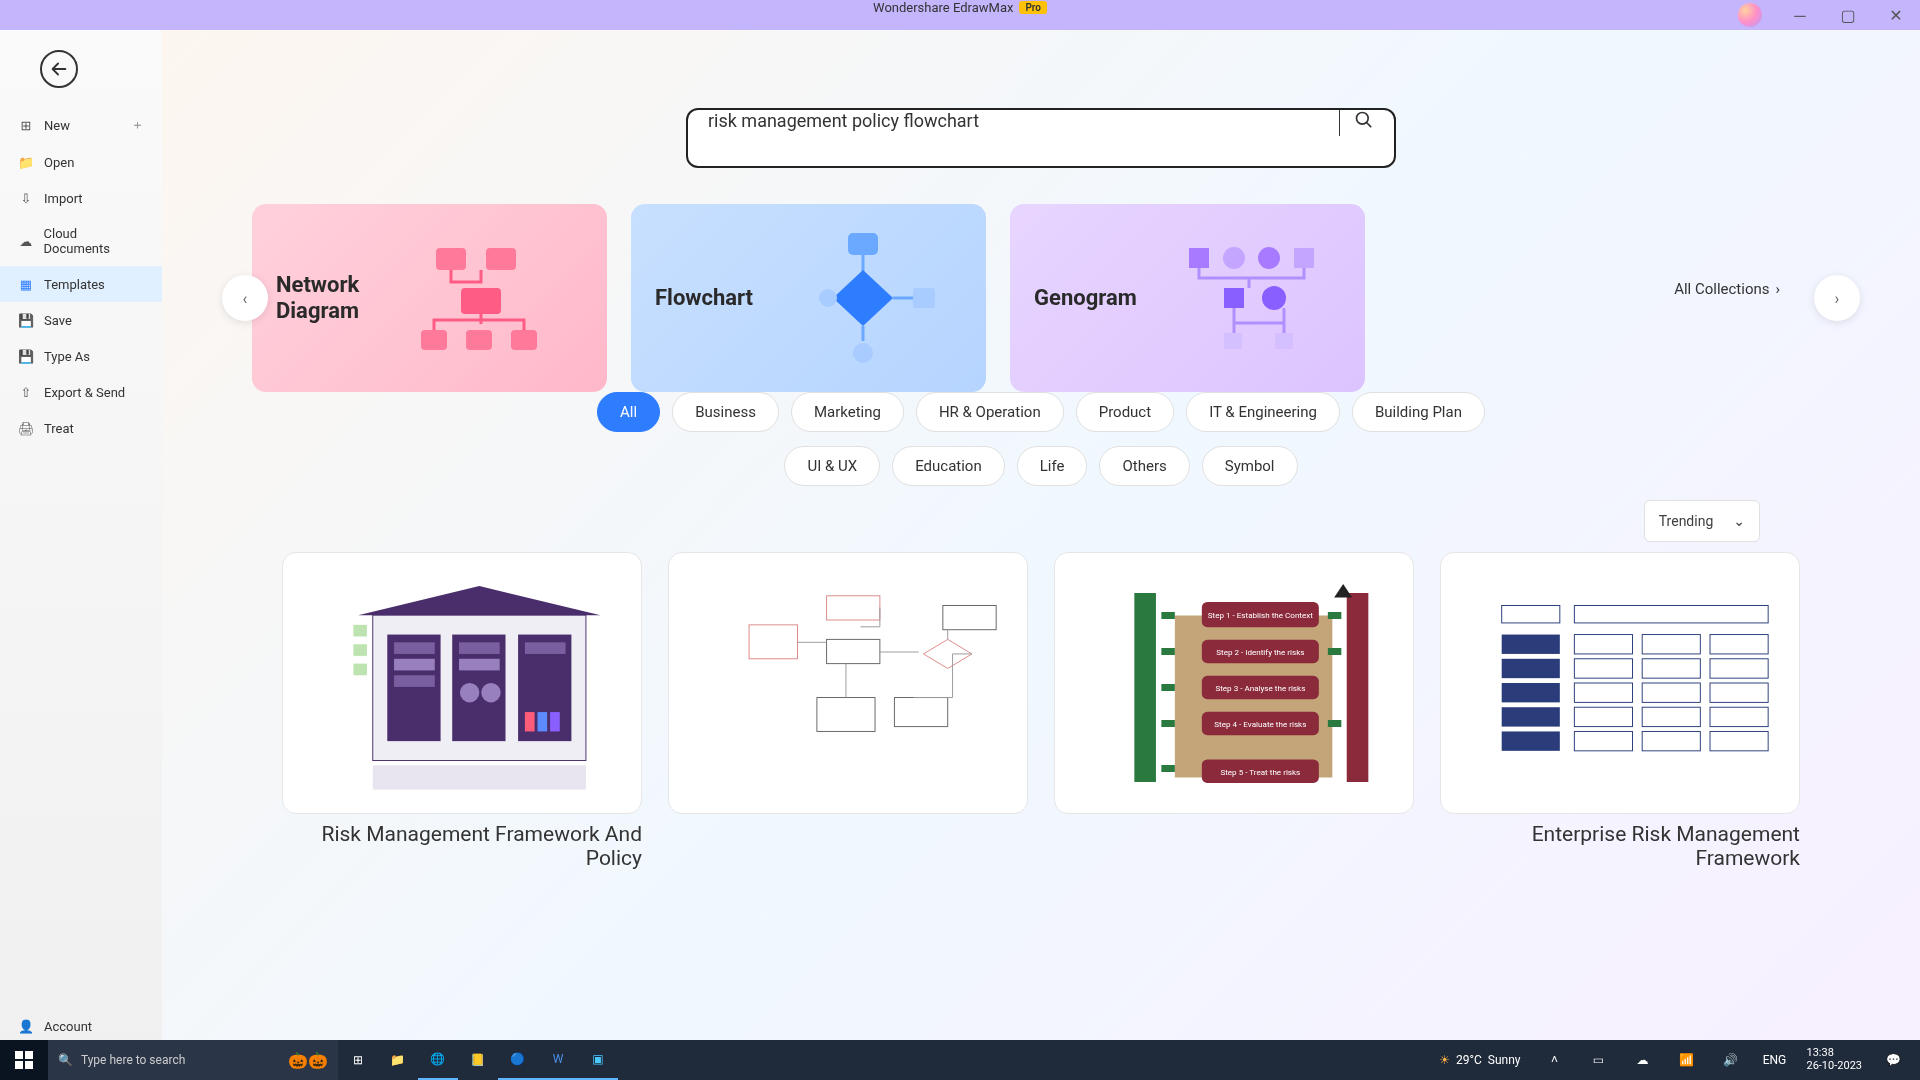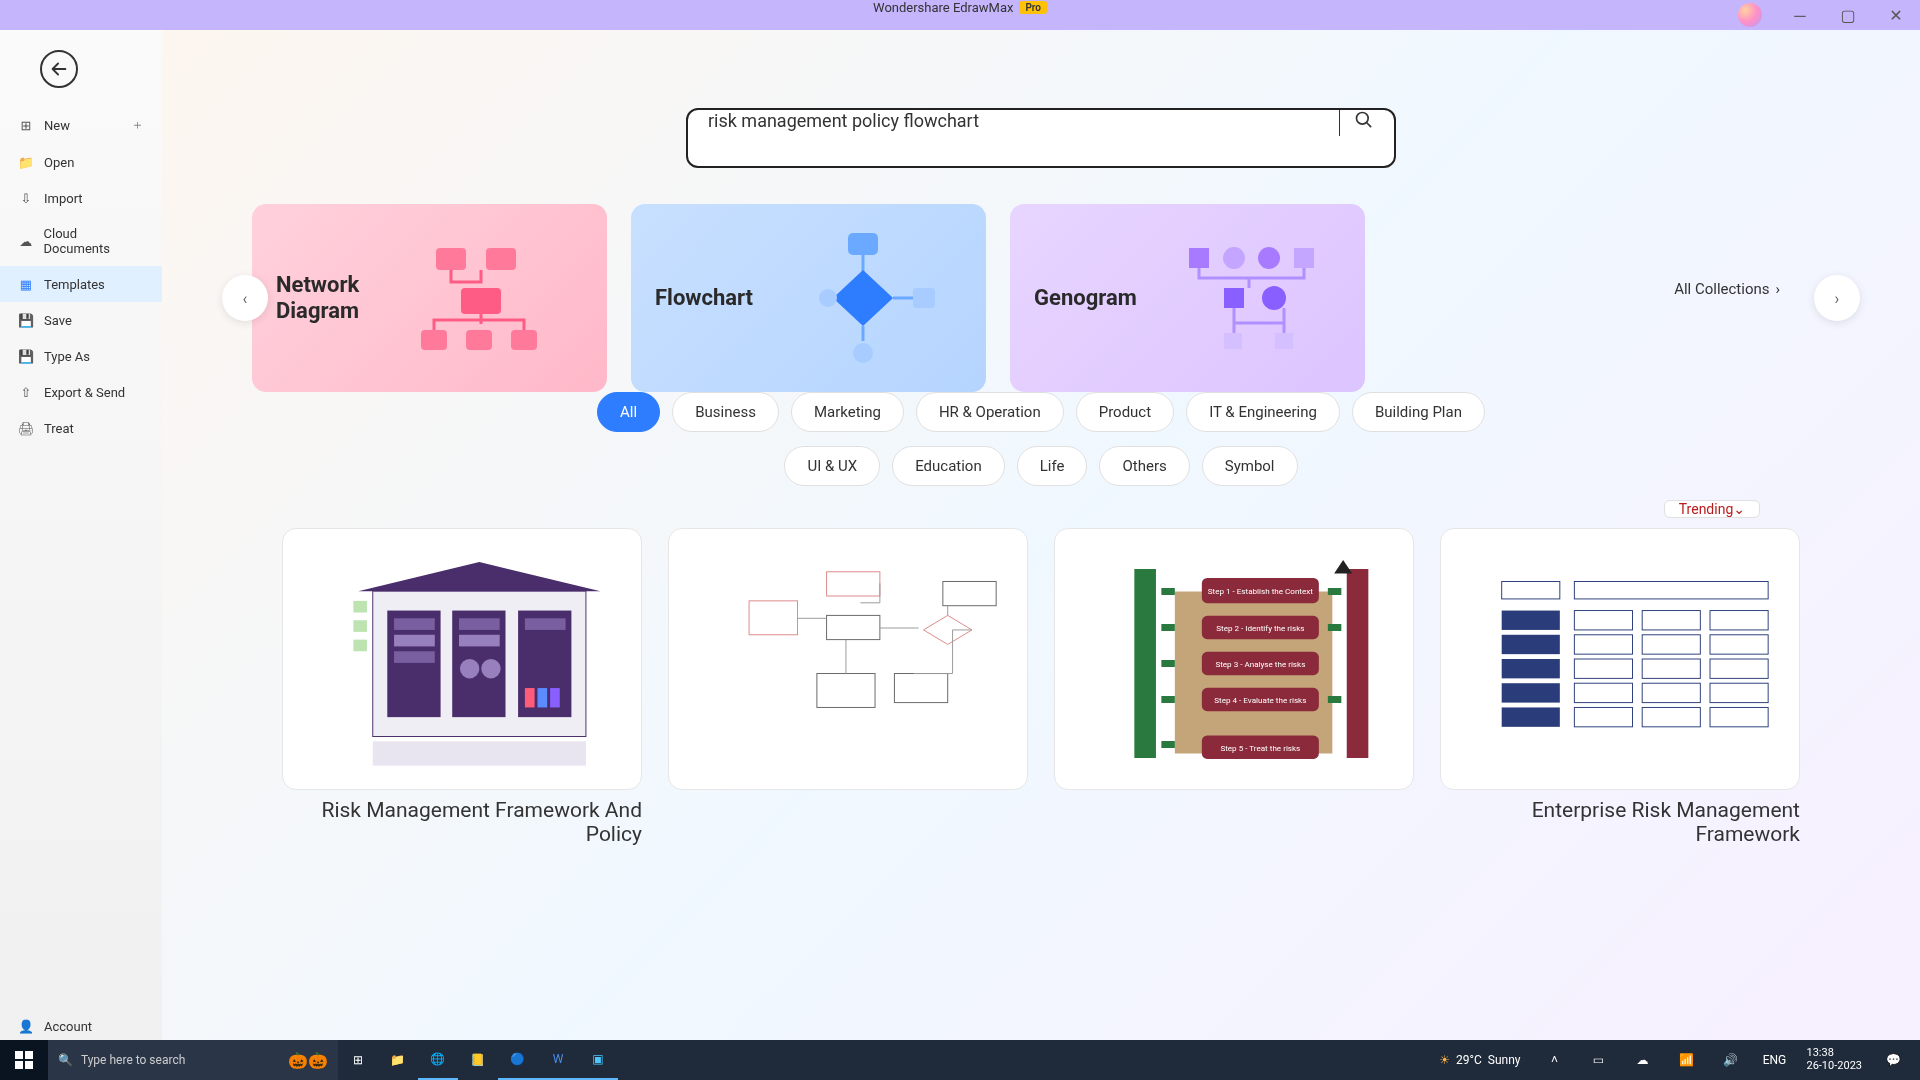--- a/index.html
+++ b/index.html
@@ -50,21 +50,21 @@
 .coll-art { flex: 1; display: flex; align-items: center; justify-content: center; }
 
 .explore-title { text-align: center; font-size: 38px; font-weight: 800; color: #111; margin: 44px 0 26px 0; }
 .explore-title .blue { color: #2e7dff; }
 
 .chips { display: flex; justify-content: center; gap: 12px; flex-wrap: wrap; margin-bottom: 14px; }
 .chip { padding: 10px 22px; border-radius: 24px; border: 1px solid #e0e0e0; background: #fff; font-size: 15px; color: #333; cursor: pointer; }
 .chip.active { background: #2e7dff; color: #fff; border-color: #2e7dff; }
 
 .sort-row { display:flex; justify-content:flex-end; margin: 10px 100px 10px 0;}
-.sort-dd { border: 1px solid #e0e0e0; background:#fff; border-radius: 6px; padding: 0 14px; font-size:14px; color:#b91c1c; display:flex; align-items:center; gap:0; cursor:pointer;}
+.sort-dd { border: 1px solid #e0e0e0; background:#fff; border-radius: 6px; padding: 12px 14px; font-size:14px; color:#404040; display:flex; align-items:center; gap:20px; cursor:pointer;}
 
 .template-grid { display: flex; gap: 26px; padding: 0 60px; }
 .tpl-card { flex: 1; }
 .tpl-thumb { height: 262px; background: #fff; border: 1px solid #e6e6e6; border-radius: 14px; display:flex; align-items:center; justify-content:center; overflow:hidden; cursor:pointer;padding-left:35px;}
 .tpl-thumb svg { width: 90%; height: 90%; }
 .tpl-title { text-align:right; font-size:21px; color:#333; margin-top:8px; }
 
 .taskbar { position: fixed; bottom: 0; left: 0; right: 0; height: 40px; background: #1f2a3a; display: flex; align-items: center; color: #fff; font-size: 12px; }
 .tb-start { width: 48px; height: 100%; display: flex; align-items: center; justify-content: center; background: #0a1420; cursor:pointer;}
 .tb-search { display: flex; align-items: center; gap: 8px; background: #2a3648; height: 100%; width: 290px; padding: 0 10px; color: #ccc; cursor:text;}

